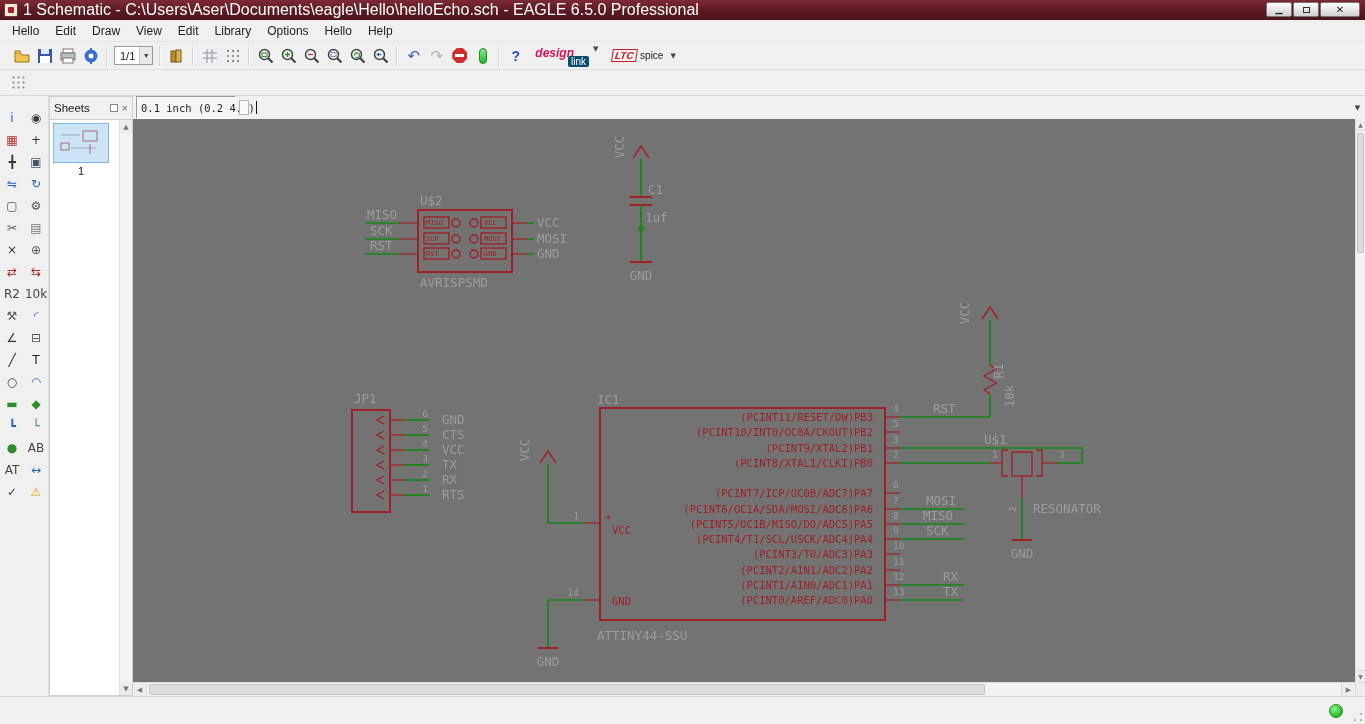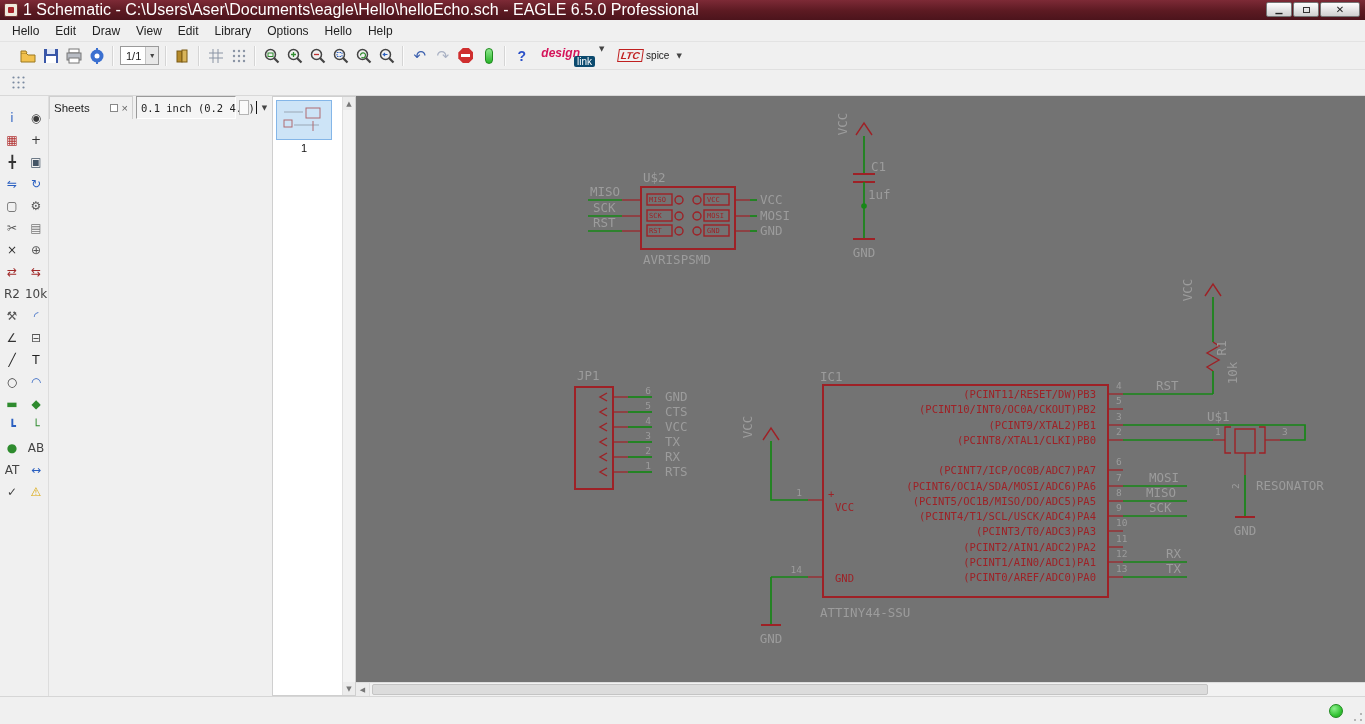--- a/index.html
+++ b/index.html
@@ -13,21 +13,21 @@
 .app-icon::after{content:"";position:absolute;left:3px;top:3px;width:6px;height:6px;background:#a8242a;border-radius:1px}
 .title-text{font-size:16px;white-space:nowrap}
 .winbtns{margin-left:auto;display:flex;gap:1px;padding-right:5px;align-self:flex-start;margin-top:2px}
 .winbtn{width:26px;height:15px;background:linear-gradient(#fefefe,#cfcfcf);border:1px solid #757575;border-radius:2px;display:flex;align-items:center;justify-content:center;font-size:9px;color:#222;line-height:1}
 .winbtn.close{width:40px;font-size:10px}
 .maxglyph{width:7px;height:6px;border:1px solid #333}
 
 
 .menubar{height:22px;display:flex;align-items:center;padding-left:4px;background:#f0f0f0;border-bottom:1px solid #e3e3e3;flex:0 0 auto}
 .menu-item{padding:3px 8px;cursor:default}
-.toolbar{height:28px;display:flex;align-items:center;padding-left:16px;background:#f0f0f0;border-bottom:1px solid #e0e0e0;flex:0 0 auto}
+.toolbar{height:28px;display:flex;align-items:center;padding-left:10px;background:#f0f0f0;border-bottom:1px solid #e0e0e0;flex:0 0 auto}
 .tbtn{width:23px;height:23px;display:flex;align-items:center;justify-content:center;flex:0 0 auto}
 .sep{width:2px;height:20px;border-left:1px solid #d5d5d5;border-right:1px solid #fbfbfb;margin:0 4px;flex:0 0 auto}
 .combo{height:19px;background:#fff;border:1px solid #9a9a9a;display:flex;align-items:center;font-size:11px;padding-left:5px;gap:4px;margin:0 2px}
 .combo .arrow{width:13px;height:17px;background:#e8e8e8;border-left:1px solid #c5c5c5;display:flex;align-items:center;justify-content:center;font-size:7px;color:#444}
 .glyphbtn{font-family:"DejaVu Sans",sans-serif;font-size:15px}
 .help-q{color:#2a50c8;font-weight:bold;font-size:14px}
 .stopicon{width:15px;height:15px;background:#cf2e2e;clip-path:polygon(30% 0,70% 0,100% 30%,100% 70%,70% 100%,30% 100%,0 70%,0 30%);display:flex;align-items:center;justify-content:center}
 .stopicon i{display:block;width:9px;height:3px;background:#fff}
 .golight{width:8px;height:16px;border-radius:4px;background:linear-gradient(#8ee88e,#28b428);border:1px solid #1e8a1e}
 .logo-designlink{display:flex;align-items:flex-start;margin-left:8px;position:relative;height:22px}
@@ -36,21 +36,21 @@
 .logo-ltc{display:flex;align-items:center;gap:3px;margin-left:14px}
 .ltc-mark{color:#c02020;border:1.5px solid #c02020;font-weight:bold;font-style:italic;font-size:10px;line-height:11px;padding:0 2px;transform:skewX(-8deg)}
 .ltc-spice{font-size:10px;color:#222}
 .dropcaret{font-size:7px;color:#444;margin-left:4px;font-family:"DejaVu Sans",sans-serif}
 .toolbar2{height:26px;display:flex;align-items:center;padding-left:7px;background:#f0f0f0;border-bottom:1px solid #d8d8d8;flex:0 0 auto}
 
 
 .bodyrow{flex:1;display:flex;min-height:0}
 .palette{width:49px;background:#f0f0f0;border-right:1px solid #ddd;display:grid;grid-template-columns:1fr 1fr;align-content:start;padding-top:12px;row-gap:2px}
 .tool{height:20px;display:flex;align-items:center;justify-content:center;font-family:"DejaVu Sans",sans-serif;cursor:default}
-.rightcol{flex:1;display:flex;flex-direction:row;min-width:0}
+.rightcol{flex:1;display:flex;flex-direction:column;min-width:0}
 
 
 .tabrow{height:23px;display:flex;align-items:stretch;background:#f0f0f0;flex:0 0 auto}
 .sheets-tab{width:84px;background:#f0f0f0;border:1px solid #cfcfcf;border-bottom:none;display:flex;align-items:center;gap:4px;padding:0 4px;font-size:11.5px}
 .tab-mini{width:8px;height:8px;border:1px solid #888;background:#fff;margin-left:auto}
 .tab-x{color:#666;font-size:11px;line-height:1}
 .coordbox{width:100px;margin-left:3px;background:#f5f5f5;border:1px solid;border-color:#9a9a9a #fff #fff #9a9a9a;font-family:"DejaVu Sans Mono",monospace;font-size:10.5px;display:flex;align-items:center;padding-left:4px;white-space:nowrap}
 .cmdmark{width:10px;height:15px;border:1px solid #b5b5b5;background:#fafafa;align-self:center;margin:0 3px}
 .cmdline{flex:1;display:flex;align-items:center;padding-left:4px}
 .caret{width:1px;height:13px;background:#111}

